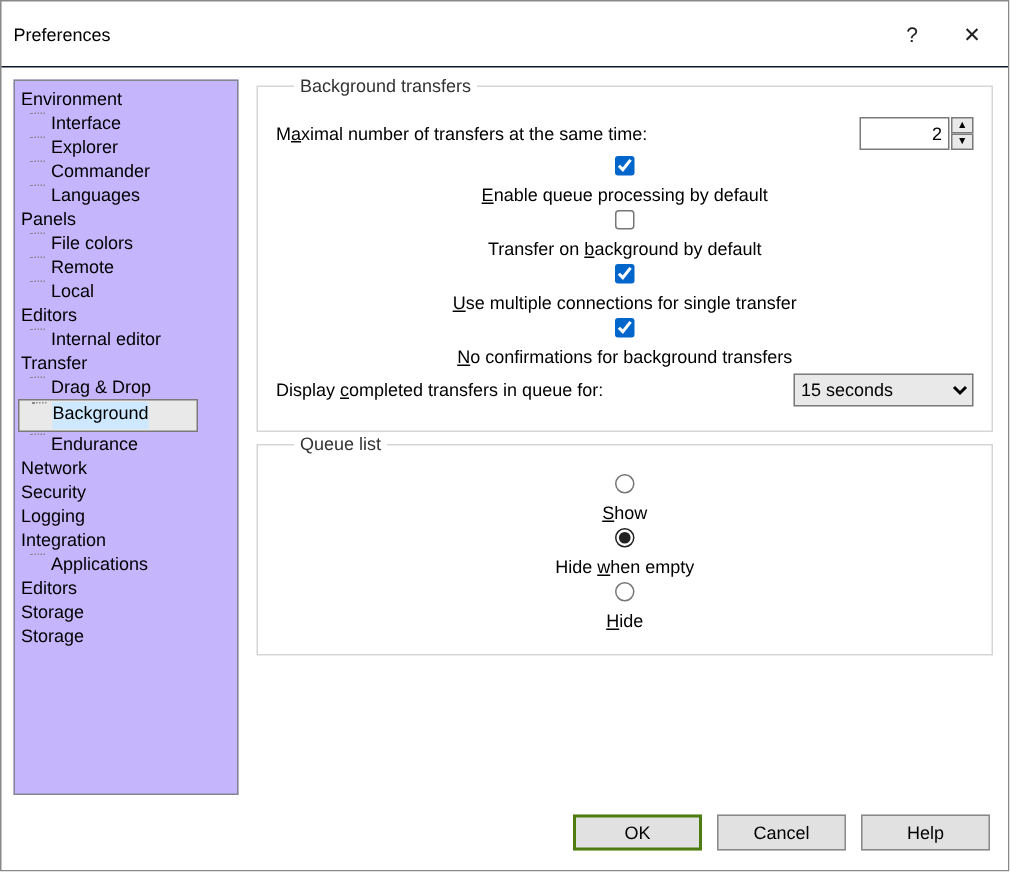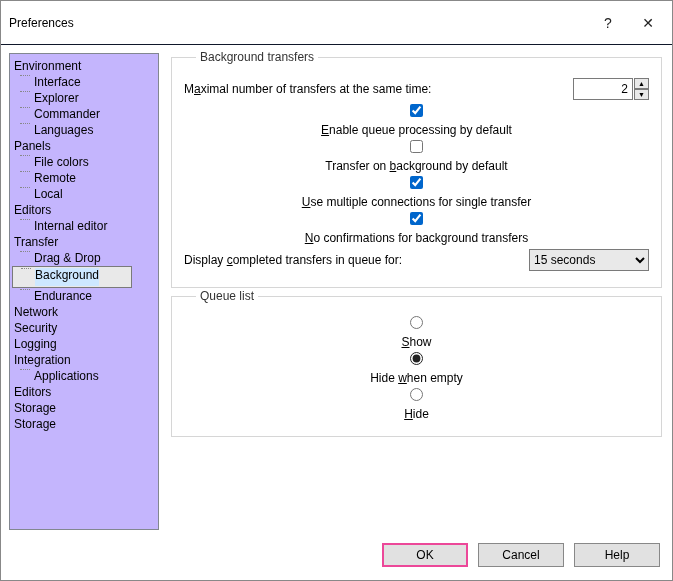--- a/index.html
+++ b/index.html
@@ -23,21 +23,21 @@
 .chk input { margin: 0; accent-color: #0066cc; }
 .rad input { margin: 0; accent-color: #222; }
 .num-input { display: flex; align-items: center; }
 .num-input input { width: 60px; height: 22px; text-align: right; padding-right: 4px; border: 1px solid #7a7a7a; }
 .num-input .spin { display: flex; flex-direction: column; margin-left: 1px; }
 .num-input .spin button { width: 15px; height: 11px; font-size: 7px; line-height: 7px; border: 1px solid #7a7a7a; background: #e9e9e9; padding: 0; }
 .sel { width: 120px; height: 22px; border: 1px solid #7a7a7a; padding: 0 0; background: #e9e9e9; }
 .under { text-decoration: underline; }
 .bbar { height: 50px; display: flex; justify-content: flex-end; align-items: center; padding: 0 12px; gap: 10px; }
 .bbar button { width: 86px; height: 24px; border: 1px solid #888; background: #e1e1e1; }
-.bbar button.primary { border: 2px solid #ec4899; }
+.bbar button.primary { border: 2px solid #4d7c0f; }
 fieldset.group { margin: 0; }
 label.row { cursor: default; flex-direction: column; }
 </style>
 </head>
 <body>
 
 <div class="dialog">
   <div class="titlebar">
     <div class="title">Preferences</div>
     <div class="btn">?</div>

